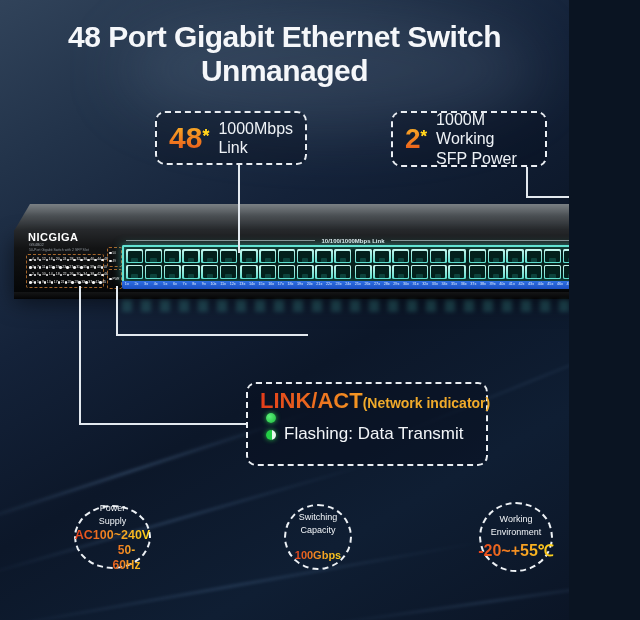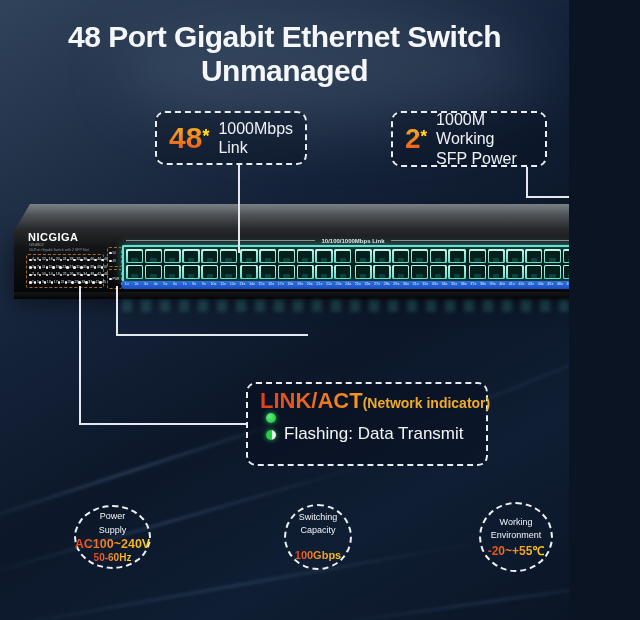--- a/index.html
+++ b/index.html
@@ -593,24 +593,24 @@
     </div>
     <div class="iline">
       <span class="gdot flash"></span>
       <span>Flashing: Data Transmit</span>
     </div>
   </div>
 
   <div class="badge" style="left:74px;top:505px;width:77px;height:64px;">
     <div class="bt"><span>Power</span><br><span>Supply</span></div>
     <div class="bv" style="font-size:12.5px;">AC100~240V</div>
-    <div class="bv" style="font-size:10px;">50-60Hz</div>
+    <div class="bv" style="font-size:12px;margin-left:28px;">50-60Hz</div>
   </div>
   <div class="badge" style="left:284px;top:504px;width:68px;height:66px;">
     <div class="bt"><span>Switching</span><br><span>Capacity</span></div>
     <div class="bv" style="font-size:11px;margin-top:12px;">100Gbps</div>
   </div>
   <div class="badge" style="left:479px;top:502px;width:74px;height:70px;">
     <div class="bt"><span>Working</span><br><span>Environment</span></div>
-    <div class="bv" style="font-size:12px;margin-top:2px;">-20~+55℃</div>
+    <div class="bv" style="font-size:16px;margin-top:2px;">-20~+55℃</div>
   </div>
 
 </div>
 
 </body></html>

